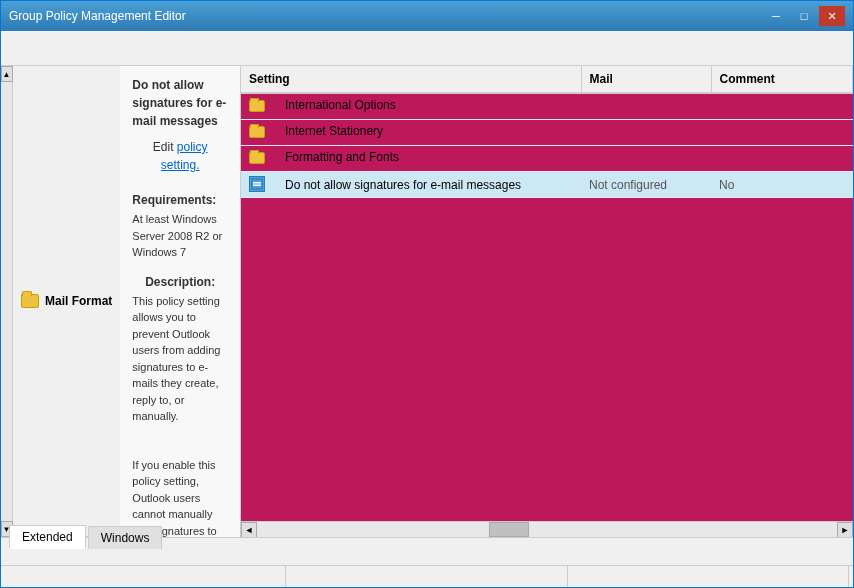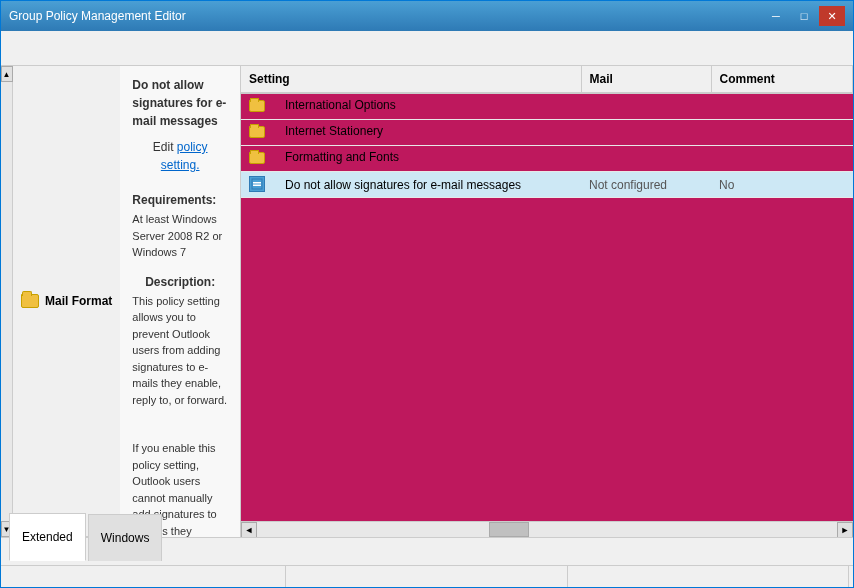--- a/index.html
+++ b/index.html
@@ -298,29 +298,29 @@
       height: 28px;
       background: #f0f0f0;
       border-top: 1px solid #cccccc;
       display: flex;
       align-items: flex-end;
       padding-left: 8px;
       flex-shrink: 0;
     }
 
     .tab {
-      padding: 16px 12px;
+      padding: 4px 12px;
       font-size: 12px;
       cursor: pointer;
       border: 1px solid #cccccc;
       background: #e0e0e0;
       border-bottom: none;
       margin-right: 2px;
       position: relative;
-      bottom: 4px;
+      bottom: 16px;
     }
 
     .tab.active {
       background: white;
       border-bottom: 1px solid white;
       z-index: 1;
       font-weight: 500;
     }
 
     .status-bar {
@@ -405,21 +405,21 @@
           <div class="policy-title">Do not allow signatures for e-mail messages</div>
 
           <div style="margin-bottom:4px;text-align:center;">
             <span>Edit </span><span class="policy-link">policy setting.</span>
           </div>
 
           <div class="section-label">Requirements:</div>
           <div class="section-content">At least Windows Server 2008 R2 or Windows 7</div>
 
           <div class="section-label" style="margin-top:12px;text-align:center;">Description:</div>
-          <div class="section-content" style="margin-bottom:10px;">This policy setting allows you to prevent Outlook users from adding signatures to e-mails they enable, reply to, or forward.</div>
+          <div class="section-content" style="margin-bottom:10px;">This policy setting allows you to prevent Outlook users from adding signatures to e-mails they create, reply to, or manually.</div>
           <div class="section-content" style="margin-bottom:10px;margin-top:32px;">If you enable this policy setting, Outlook users cannot manually add signatures to e-mails they create, reply to, or forward, nor will they be able to configure automatic signatures.</div>
         </div>
       </div>
 
       <div class="right-panel">
         <div class="table-wrapper">
           <table class="settings-table">
             <thead>
               <tr>
                 <th style="width:340px;">Setting</th>

